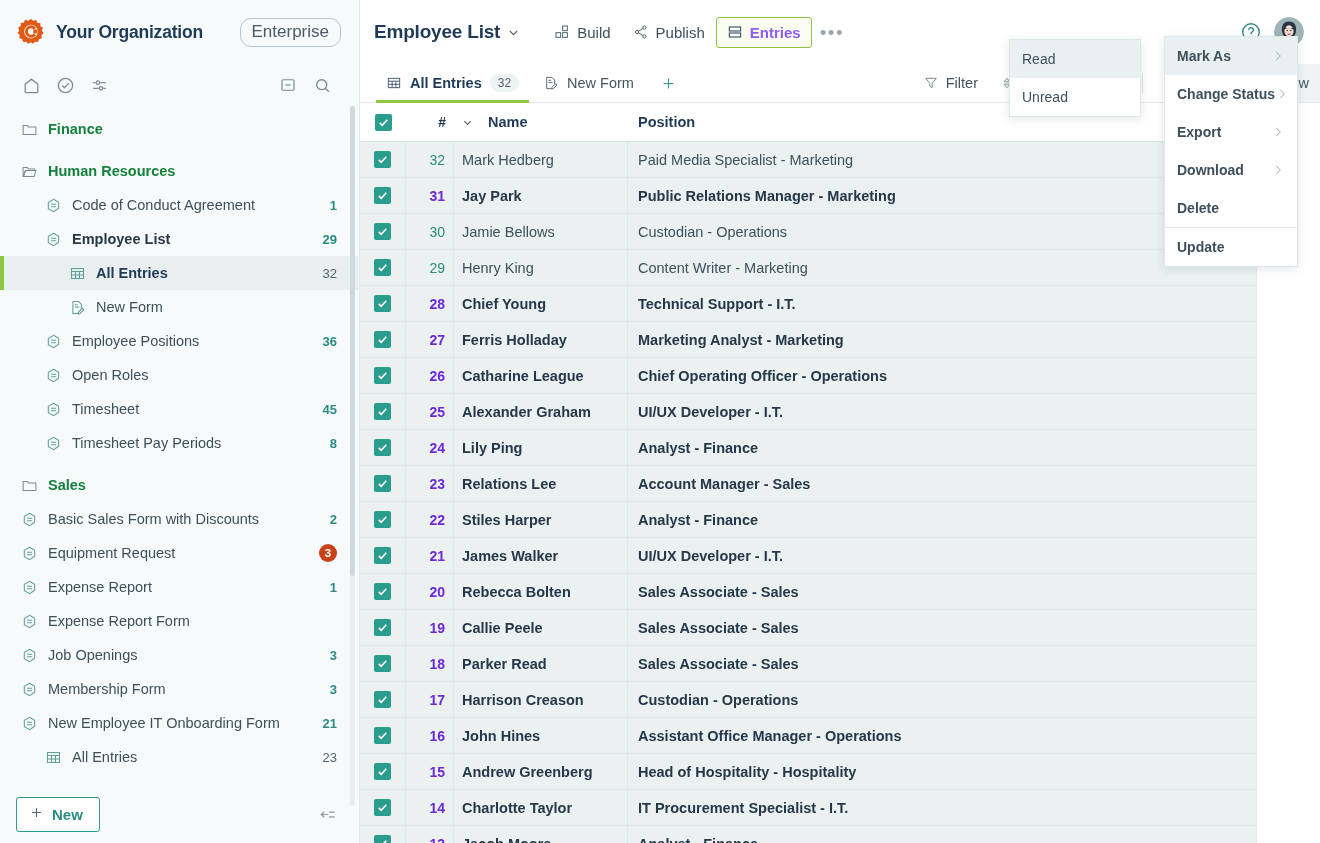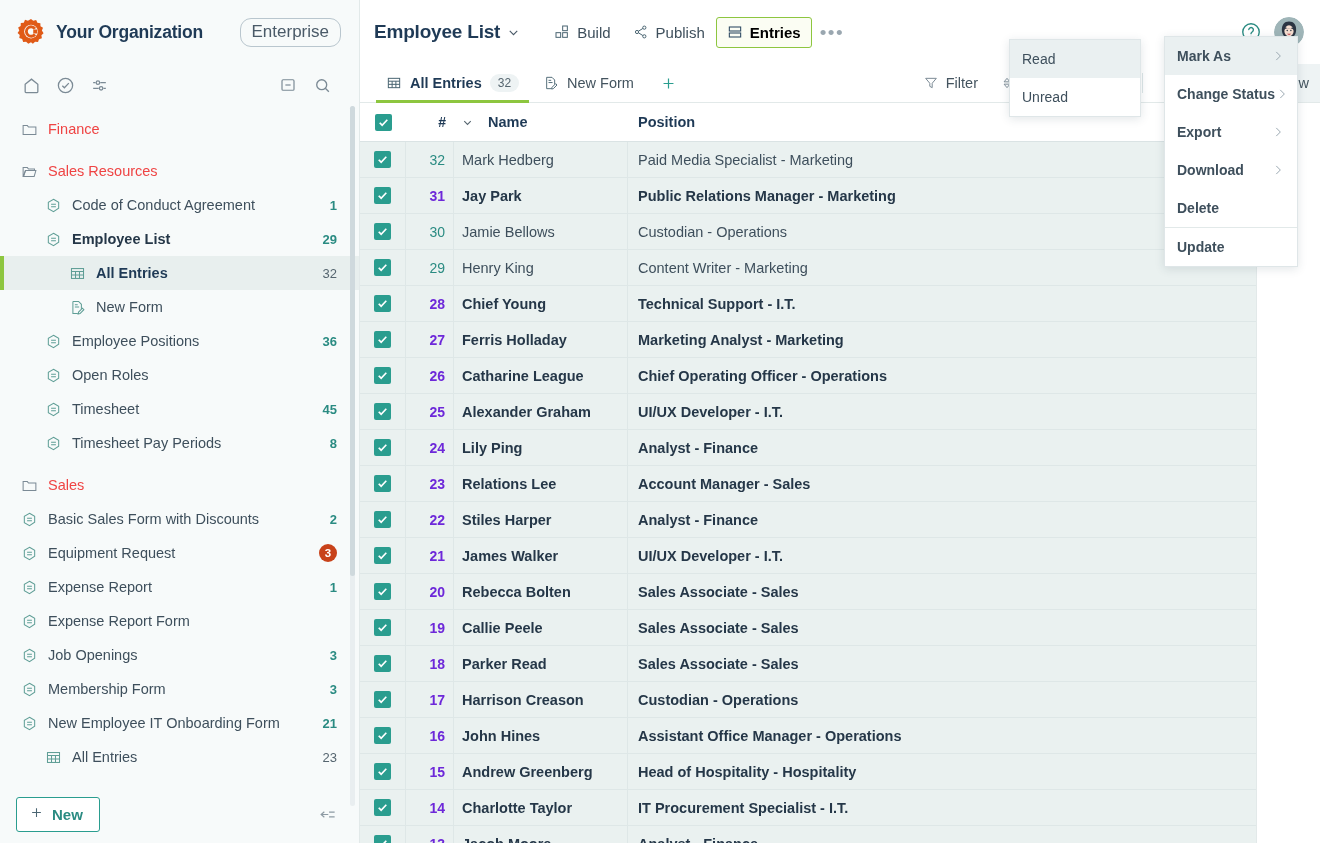--- a/index.html
+++ b/index.html
@@ -58,21 +58,21 @@
   .nav-item .ico {
     width: 18px; height: 18px; flex: 0 0 18px;
     display: flex; align-items: center; justify-content: center;
     color: #5f9e96; margin-right: 10px;
   }
   .nav-item .lbl { flex: 1; color: #3e4f5c; white-space: nowrap;
     overflow: hidden; text-overflow: ellipsis; }
   .nav-item .cnt { font-size: 13px; color: #2a8b82; font-weight: bold; margin-left: 8px; }
   .nav-item .cnt.plain { font-weight: normal; color: #55656f; }
   .nav-item.folder .ico { color: #7b8a95; }
-  .nav-item.folder .lbl { font-weight: normal; color: #ef4444; }
+  .nav-item.folder .lbl { font-weight: bold; color: #15803d; }
   .nav-item.lvl0 { padding-left: 20px; }
   .nav-item.lvl1 { padding-left: 44px; }
   .nav-item.lvl2 { padding-left: 68px; }
   .nav-item.bold .lbl { font-weight: bold; color: #253748; }
   .nav-item.active { background: #e8efee; }
   .nav-item.active::before {
     content: ""; position: absolute; left: 0; top: 0;
     width: 4px; height: 100%; background: #8dc63f;
   }
   .nav-item.active .lbl { font-weight: bold; color: #1f3a56; }
@@ -123,21 +123,21 @@
   .chev-down { color: #4a5a68; display: flex; cursor: pointer; margin-right: 22px; }
   .hbtn {
     display: flex; align-items: center; gap: 7px;
     padding: 6px 10px; font-size: 15px; color: #3e4f5c;
     cursor: pointer; border-radius: 3px; border: 1px solid transparent;
     white-space: nowrap;
   }
   .hbtn .gi { color: #4a6572; display: flex; }
   .hbtn.active {
     border: 1px solid #8dc63f; background: #fbfdf3;
-    font-weight: bold; color: #000000;
+    font-weight: bold; color: #8b5cf6;
   }
   .hbtn.active .gi { color: #2d4a63; }
   .dots { color: #9aa7b0; font-size: 19px; letter-spacing: 1.5px;
     padding: 0 8px; cursor: pointer; line-height: 1; }
   .main-header .grow { flex: 1; }
   .help-icon { color: #2a8b82; display: flex; cursor: pointer; margin-right: 12px; }
   .avatar {
     width: 30px; height: 30px; border-radius: 50%;
     overflow: hidden; cursor: pointer; flex: 0 0 30px;
   }
@@ -303,21 +303,21 @@
           <span class="lbl">Finance</span>
         </div>
         <div class="nav-spacer"></div>
         <div class="nav-item lvl0 folder">
           <span class="ico">
             <svg width="17" height="17" viewBox="0 0 24 24" fill="none" stroke="currentColor" stroke-width="1.45">
               <path d="M3 6.5h6l1.6 2H19v2.2H6.3L3.4 19H3z"></path>
               <path d="M6.3 10.7H21l-2.4 8.3H3.4z"></path>
             </svg>
           </span>
-          <span class="lbl">Sales Resources</span>
+          <span class="lbl">Human Resources</span>
         </div>
         <div class="nav-item lvl1">
           <span class="ico">
             <svg width="17" height="17" viewBox="0 0 24 24" fill="none" stroke="currentColor" stroke-width="1.45">
               <path d="M12 3.2l7.3 4.2v8.4L12 20.8 4.7 16.6V7.4z"></path>
               <path d="M8.6 10.3h6.8M8.6 13.7h6.8"></path>
             </svg>
           </span>
           <span class="lbl">Code of Conduct Agreement</span>
           <span class="cnt">1</span>

